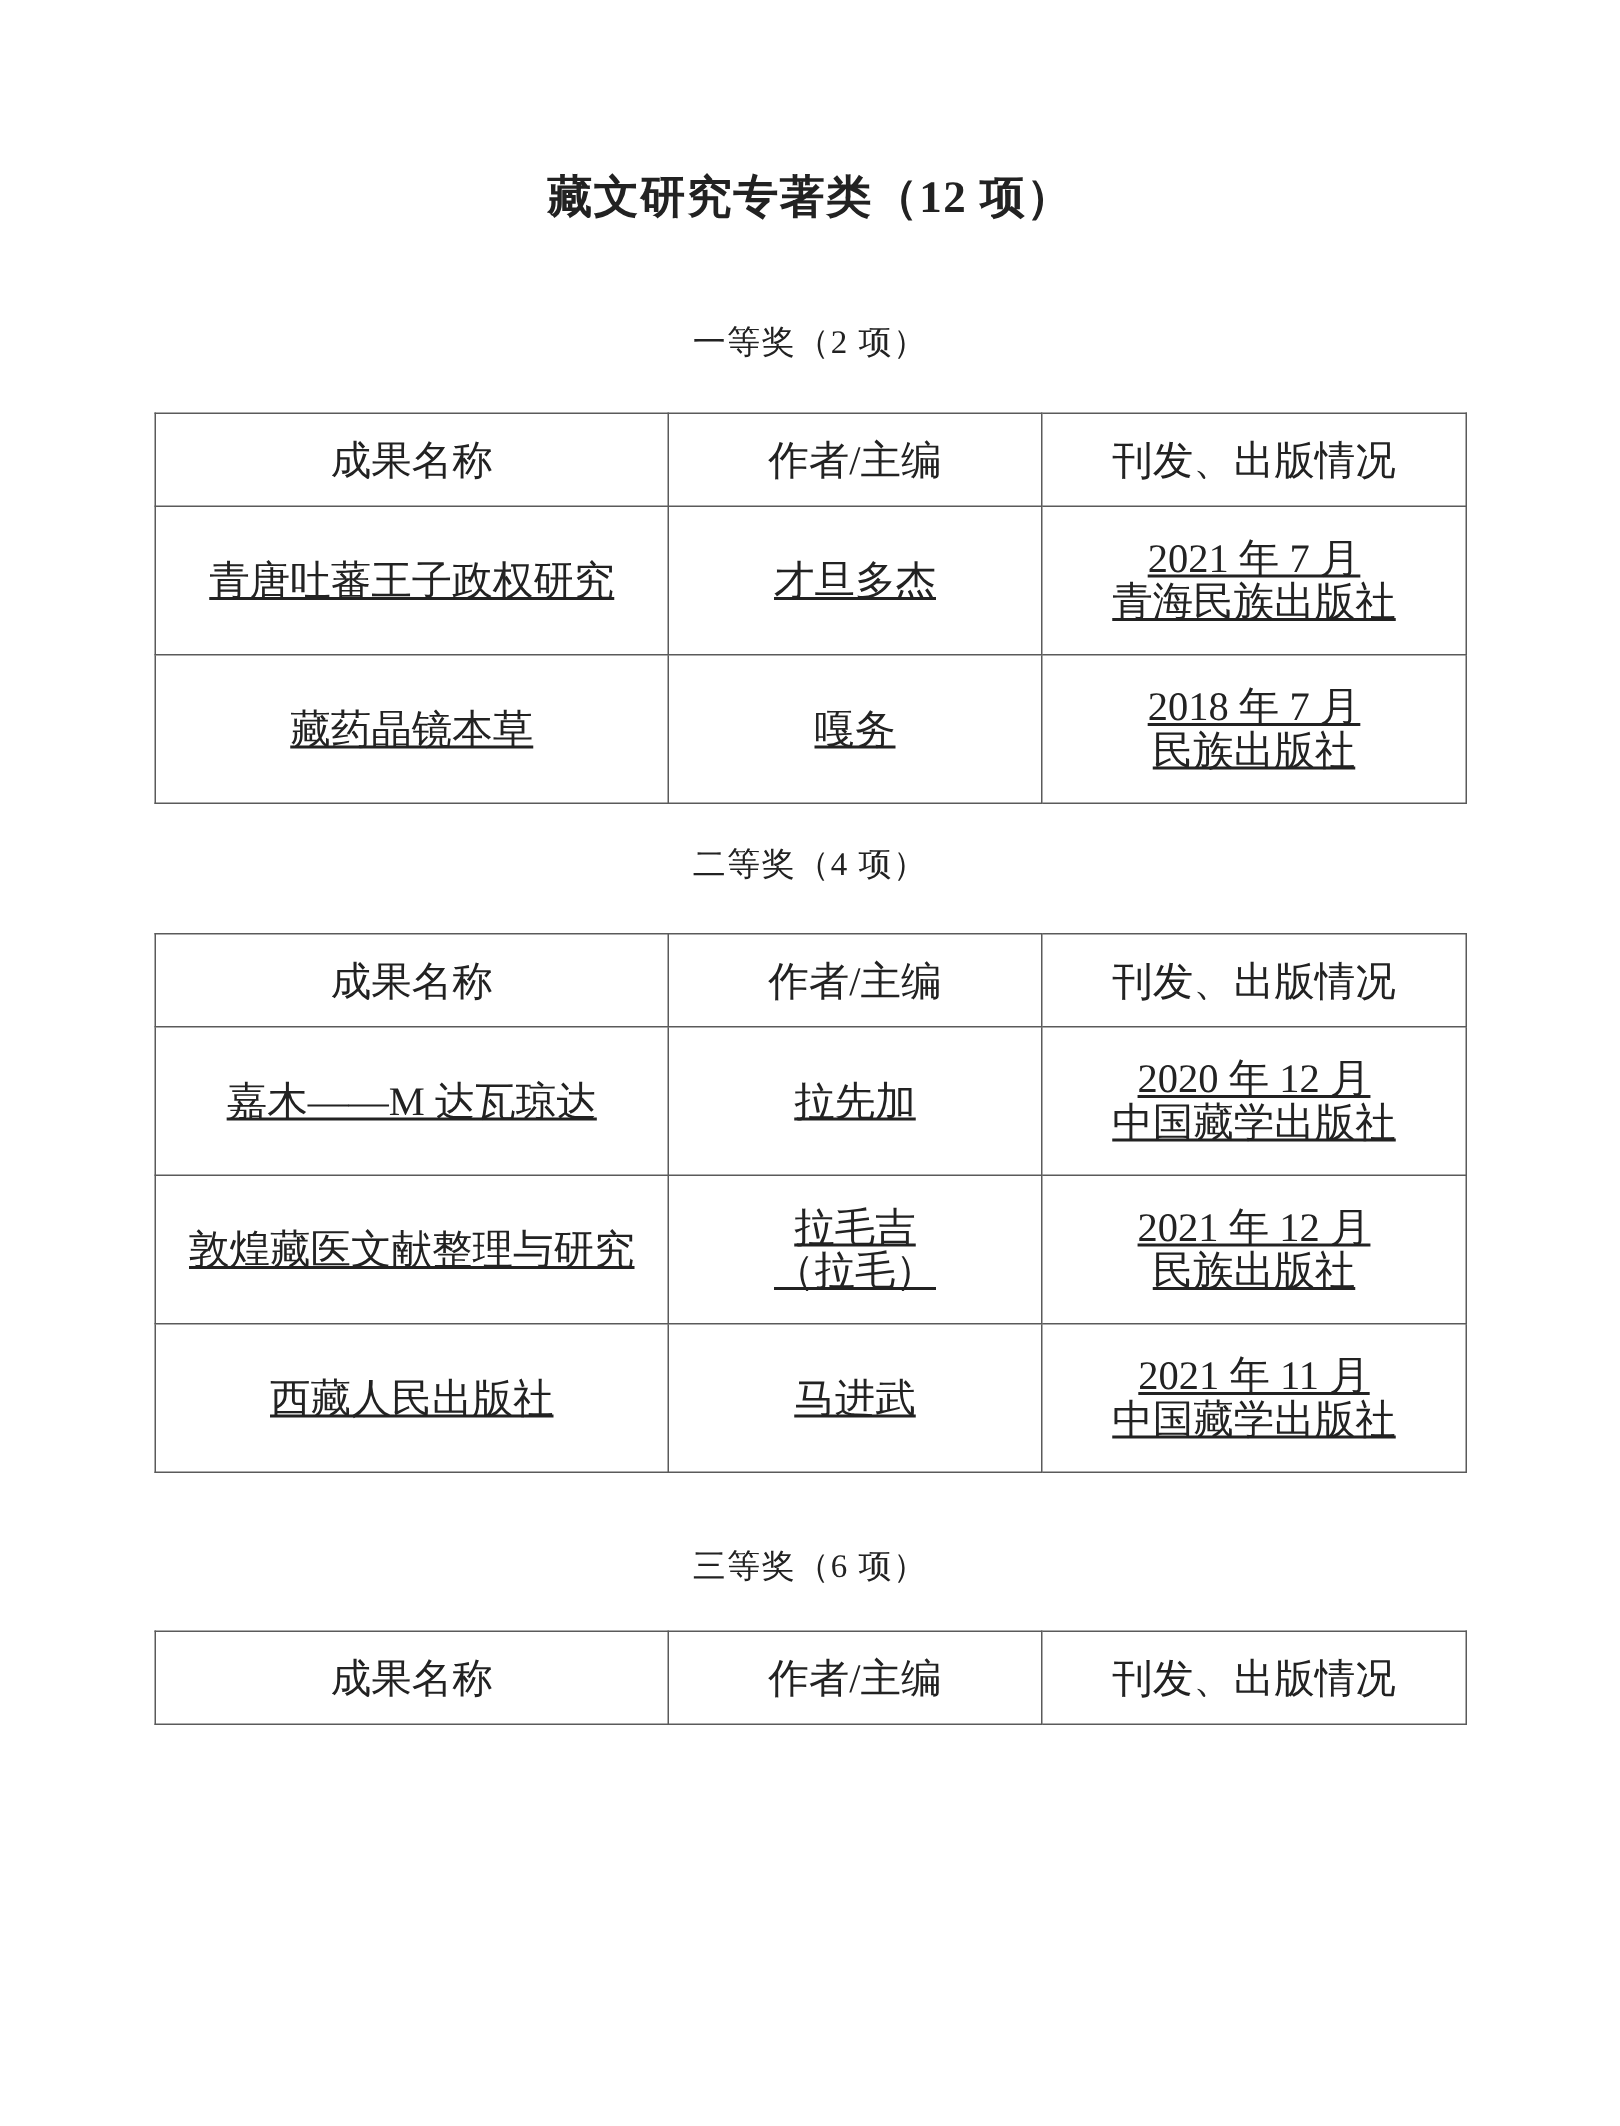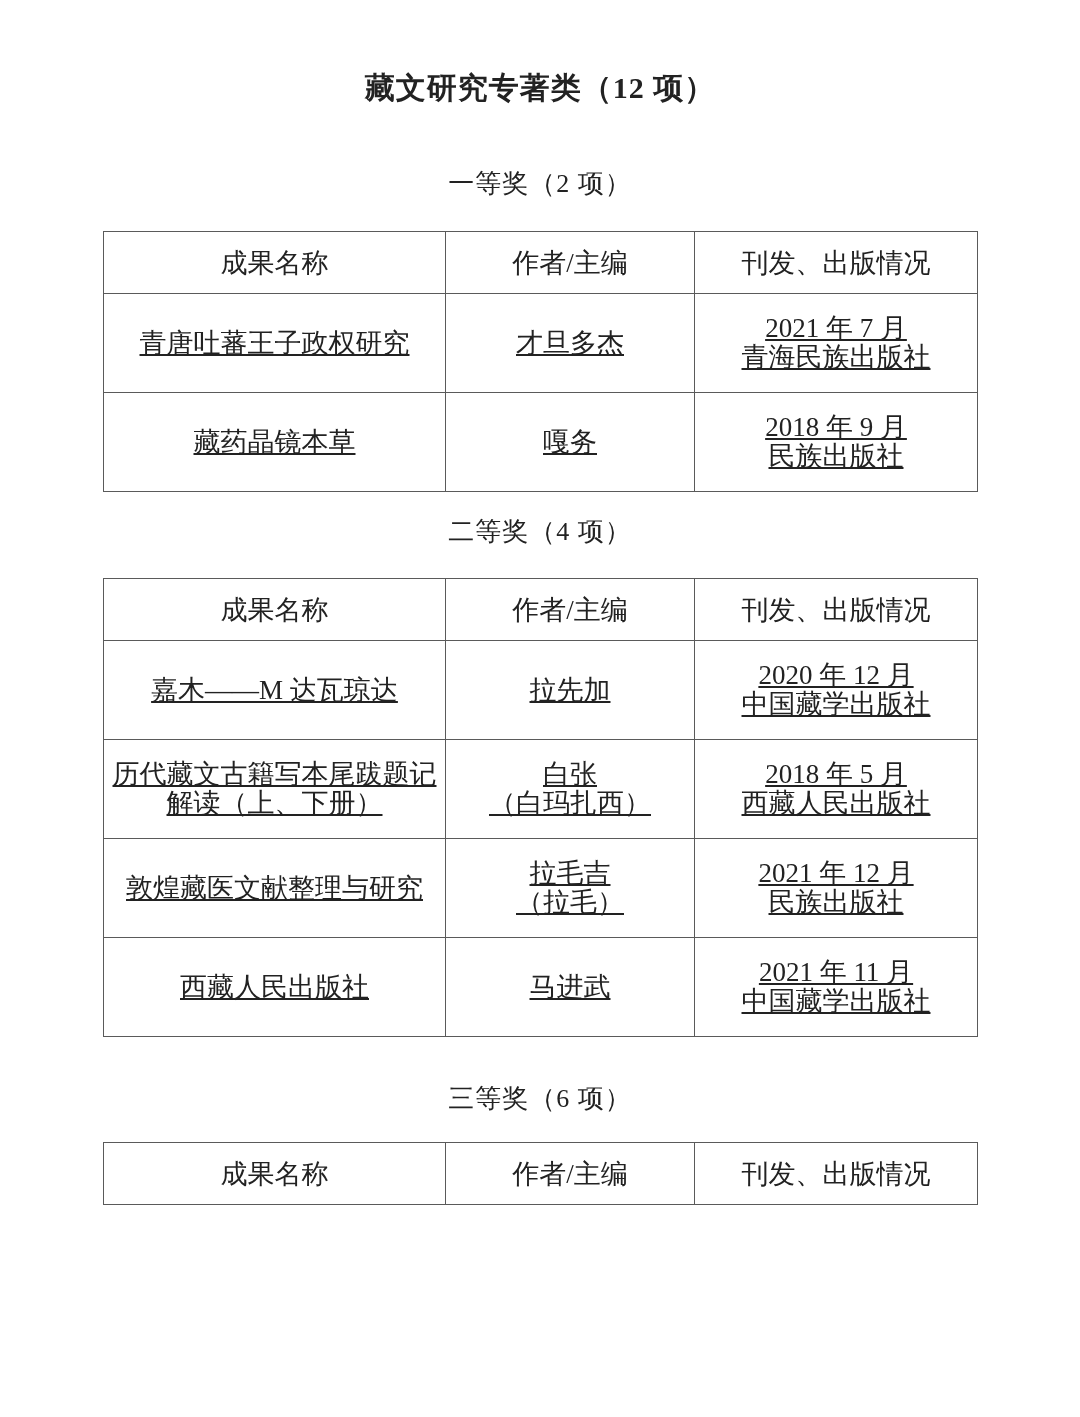--- a/index.html
+++ b/index.html
@@ -11,32 +11,32 @@
   }
   .page {
     width: 1080px;
     height: 1417px;
     background: #ffffff;
     overflow: hidden;
   }
   .content {
     width: 874px;
     margin: 0 auto;
-    padding-top: 72px;
+    padding-top: 116px;
   }
   .doc-title {
     text-align: center;
     font-size: 30px;
     line-height: 32px;
     font-weight: bold;
     letter-spacing: 1px;
   }
   .section-heading {
     text-align: center;
-    font-size: 26px;
+    font-size: 22px;
     line-height: 28px;
     font-weight: normal;
     letter-spacing: 1px;
   }
   .section-heading.first { margin-top: 66px; }
   .section-heading.mid   { margin-top: 26px; }
   .section-heading.third { margin-top: 48px; }
   table.awards {
     width: 874px;
     border-collapse: collapse;
@@ -90,21 +90,21 @@
       </tr>
       <tr>
         <td>青唐吐蕃王子政权研究</td>
         <td>才旦多杰</td>
         <td>2021 年 7 月
 青海民族出版社</td>
       </tr>
       <tr>
         <td>藏药晶镜本草</td>
         <td>嘎务</td>
-        <td>2018 年 9 月
+        <td>2018 年 7 月
 民族出版社</td>
       </tr>
     </tbody>
       </table>
 
     <div class="section-heading mid">二等奖（4 项）</div>
     <table class="awards t2">
       <colgroup>
           <col class="c-name">
           <col class="c-author">
@@ -114,28 +114,20 @@
           <tr>
         <th>成果名称</th>
         <th>作者/主编</th>
         <th>刊发、出版情况</th>
       </tr>
       <tr>
         <td>嘉木——M 达瓦琼达</td>
         <td>拉先加</td>
         <td>2020 年 12 月
 中国藏学出版社</td>
-      </tr>
-      <tr>
-        <td>历代藏文古籍写本尾跋题记
-解读（上、下册）</td>
-        <td>白张
-（白玛扎西）</td>
-        <td>2018 年 5 月
-西藏人民出版社</td>
       </tr>
       <tr>
         <td>敦煌藏医文献整理与研究</td>
         <td>拉毛吉
 （拉毛）</td>
         <td>2021 年 12 月
 民族出版社</td>
       </tr>
       <tr>
         <td>西藏人民出版社</td>

